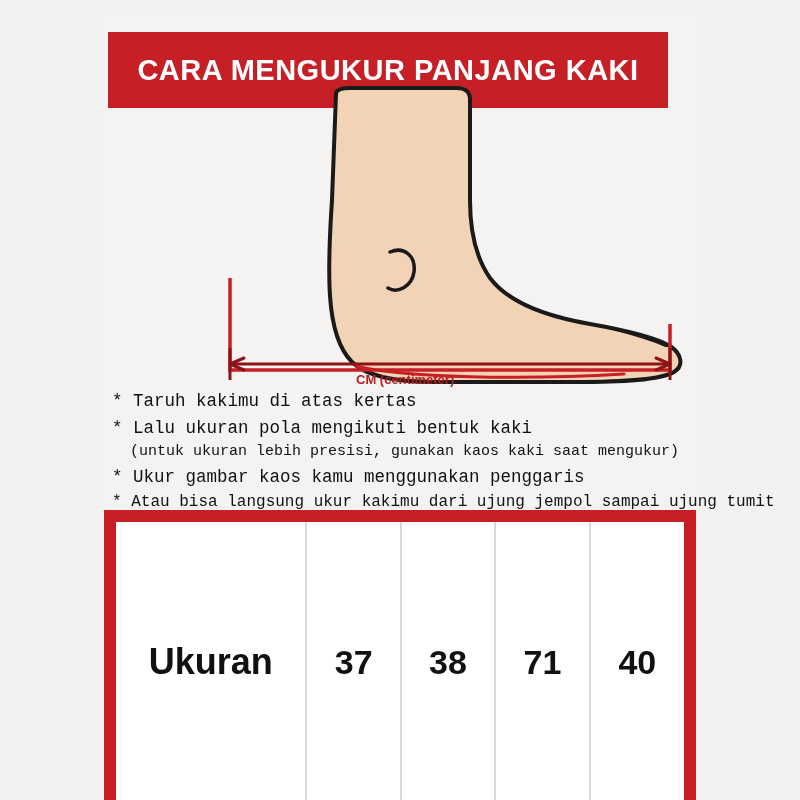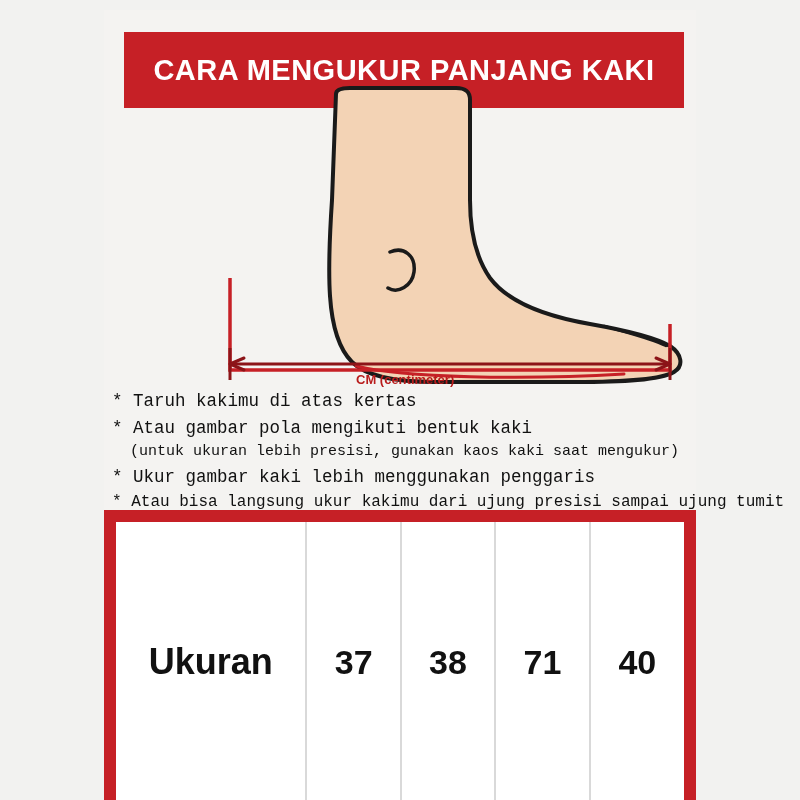--- a/index.html
+++ b/index.html
@@ -25,21 +25,21 @@
     position: absolute;
     left: 104px;
     top: 10px;
     width: 592px;
     height: 782px;
     background: #f4f3f1;
   }
   
   .title-banner {
     position: absolute;
-    left: 20px;
+    left: 4px;
     top: 22px;
     width: 560px;
     height: 76px;
     background: #c62026;
     display: flex;
     align-items: center;
     justify-content: center;
   }
   .title-banner .title-text {
     color: #ffffff;
@@ -178,24 +178,24 @@
           <line x1="126" y1="284" x2="566" y2="284"></line>
           <path d="M126,284 L140,278 M126,284 L140,290" stroke-linecap="round"></path>
           <path d="M566,284 L552,278 M566,284 L552,290" stroke-linecap="round"></path>
         </g>
       </svg>
       <div class="cm-label">CM (centimeter)</div>
     </div>
 
     <div class="instructions">
       <div class="line">* Taruh kakimu di atas kertas</div>
-      <div class="line">* Atau gambar pola mengikuti bentuk kaki</div>
+      <div class="line">* Lalu ukuran pola mengikuti bentuk kaki</div>
       <div class="line sub">(untuk ukuran lebih presisi, gunakan kaos kaki saat mengukur)</div>
-      <div class="line">* Ukur gambar kaki lebih menggunakan penggaris</div>
-      <div class="line small">* Atau bisa langsung ukur kakimu dari ujung presisi sampai ujung tumit</div>
+      <div class="line">* Ukur gambar kaos kamu menggunakan penggaris</div>
+      <div class="line small">* Atau bisa langsung ukur kakimu dari ujung jempol sampai ujung tumit</div>
     </div>
 
     <div class="table-wrap">
       <table class="size-table">
         <tbody>
             <tr class="row-ukuran">
           <td class="rowhead b-none-left">Ukuran</td>
           <td class="val">37</td>
           <td class="val">38</td>
           <td class="val">71</td>

